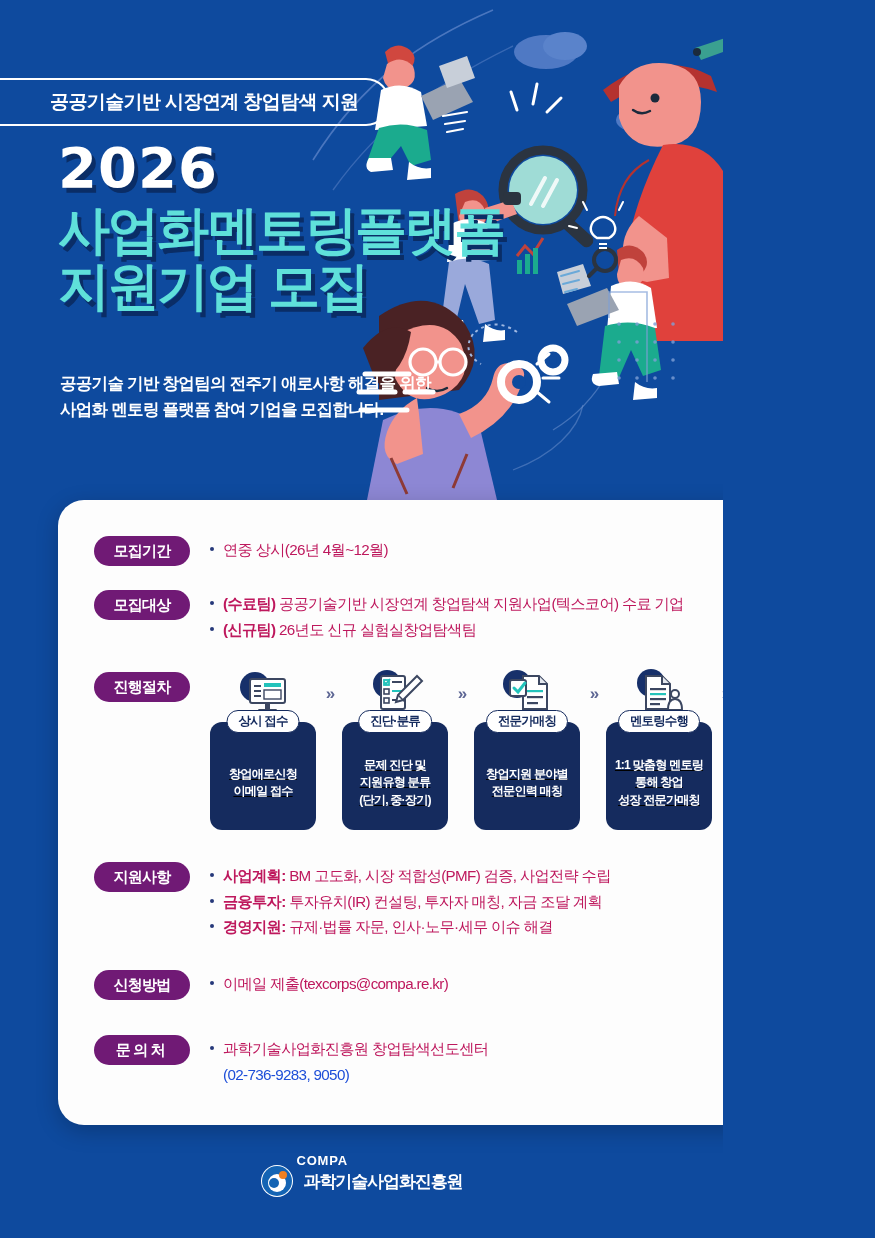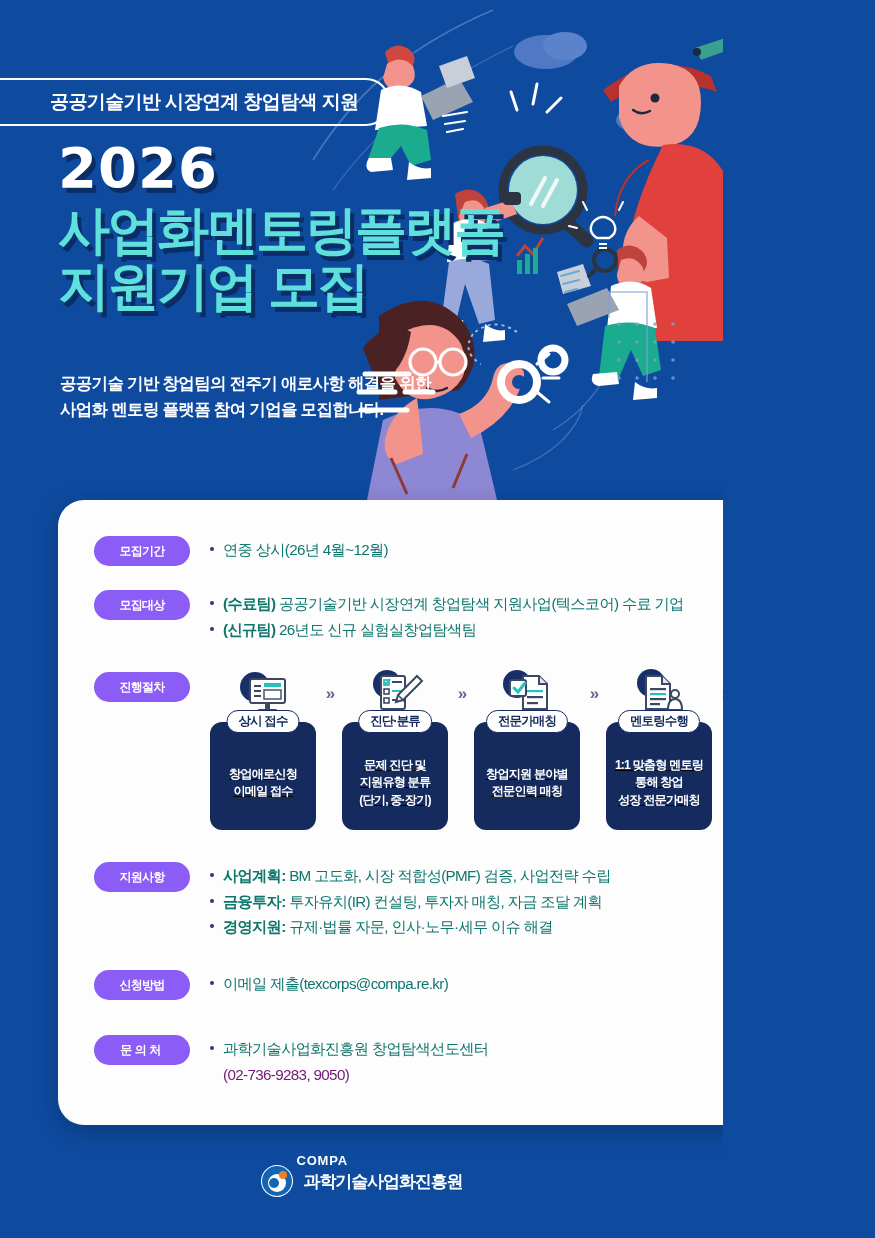--- a/index.html
+++ b/index.html
@@ -60,40 +60,40 @@
     width:760px; height:625px;
     background:#fdfdfd; border-radius:26px;
     box-shadow:0 6px 22px rgba(0,0,0,.22);
     z-index:7;
   }
 
   .row { display:flex; align-items:flex-start; padding:0 0 0 36px; }
 
   .badge {
     flex:0 0 auto; width:96px; height:30px;
-    background:#8b5cf6; border-radius:16px;
+    background:#701a75; border-radius:16px;
     display:flex; align-items:center; justify-content:center;
-    color:#ffffff; font-size:12px; font-weight:bold; letter-spacing:-0.8px;
+    color:#ffffff; font-size:15px; font-weight:bold; letter-spacing:-0.8px;
     margin-right:20px;
   }
   .badge.spaced { letter-spacing:2.5px; }
 
   .row-body { flex:1 1 auto; padding-top:2px; }
 
   .bullet {
     position:relative; padding-left:13px;
-    color:#0f766e; font-size:15.2px; line-height:1.62;
+    color:#be185d; font-size:15.2px; line-height:1.62;
     letter-spacing:-0.65px; margin-bottom:1px;
   }
   .bullet::before {
     content:""; position:absolute; left:0; top:9px;
     width:4px; height:4px; border-radius:50%; background:#26397a;
   }
   .bullet b { font-weight:bold; }
-  .plain { color:#701a75; font-size:15.2px; line-height:1.62; letter-spacing:-0.65px; padding-left:13px; }
+  .plain { color:#1d4ed8; font-size:15.2px; line-height:1.62; letter-spacing:-0.65px; padding-left:13px; }
 
   
   .r-period  { position:absolute; left:0; top:36px;  width:100%; }
   .r-target  { position:absolute; left:0; top:90px;  width:100%; }
   .r-process { position:absolute; left:0; top:172px; width:100%; }
   .r-support { position:absolute; left:0; top:362px; width:100%; }
   .r-apply   { position:absolute; left:0; top:470px; width:100%; }
   .r-contact { position:absolute; left:0; top:535px; width:100%; }
 
   

